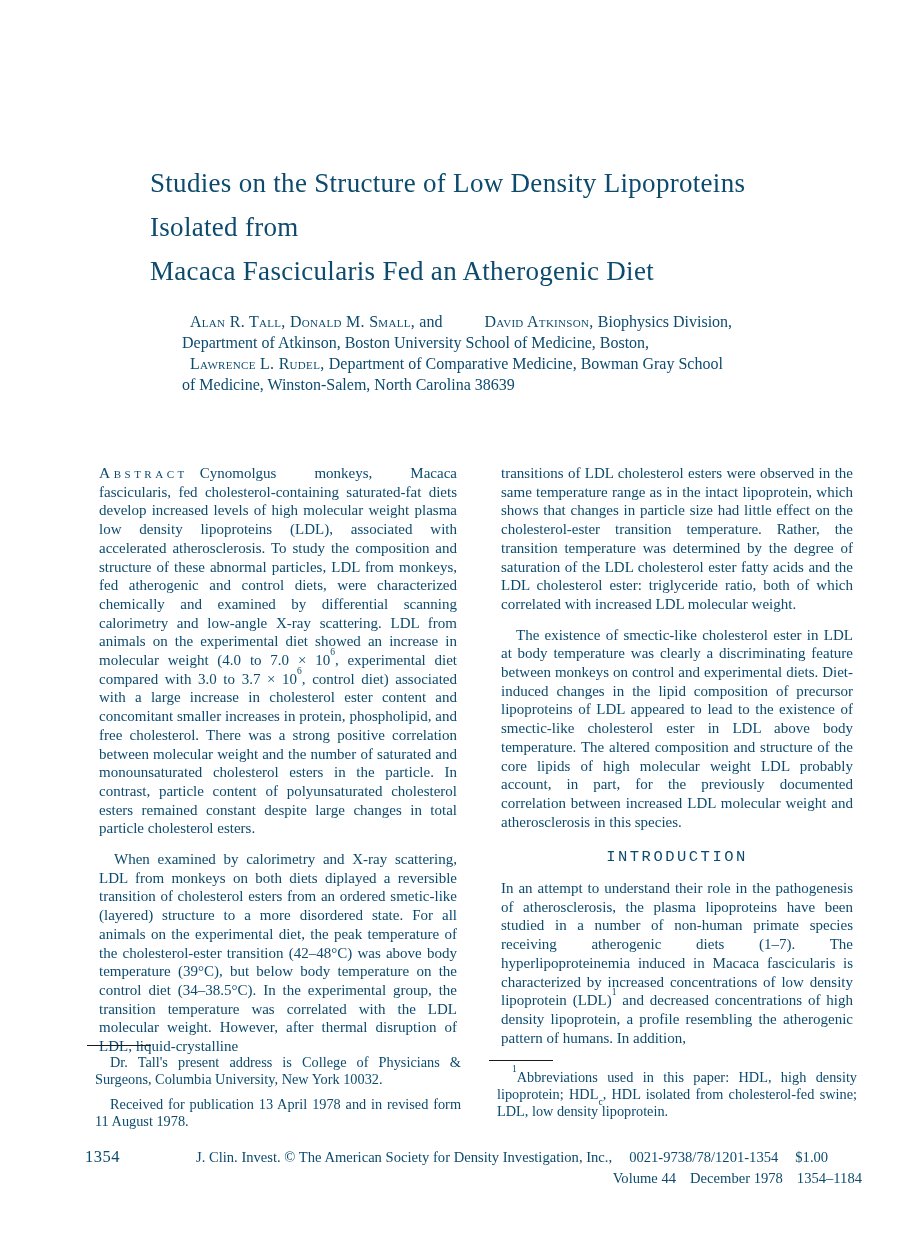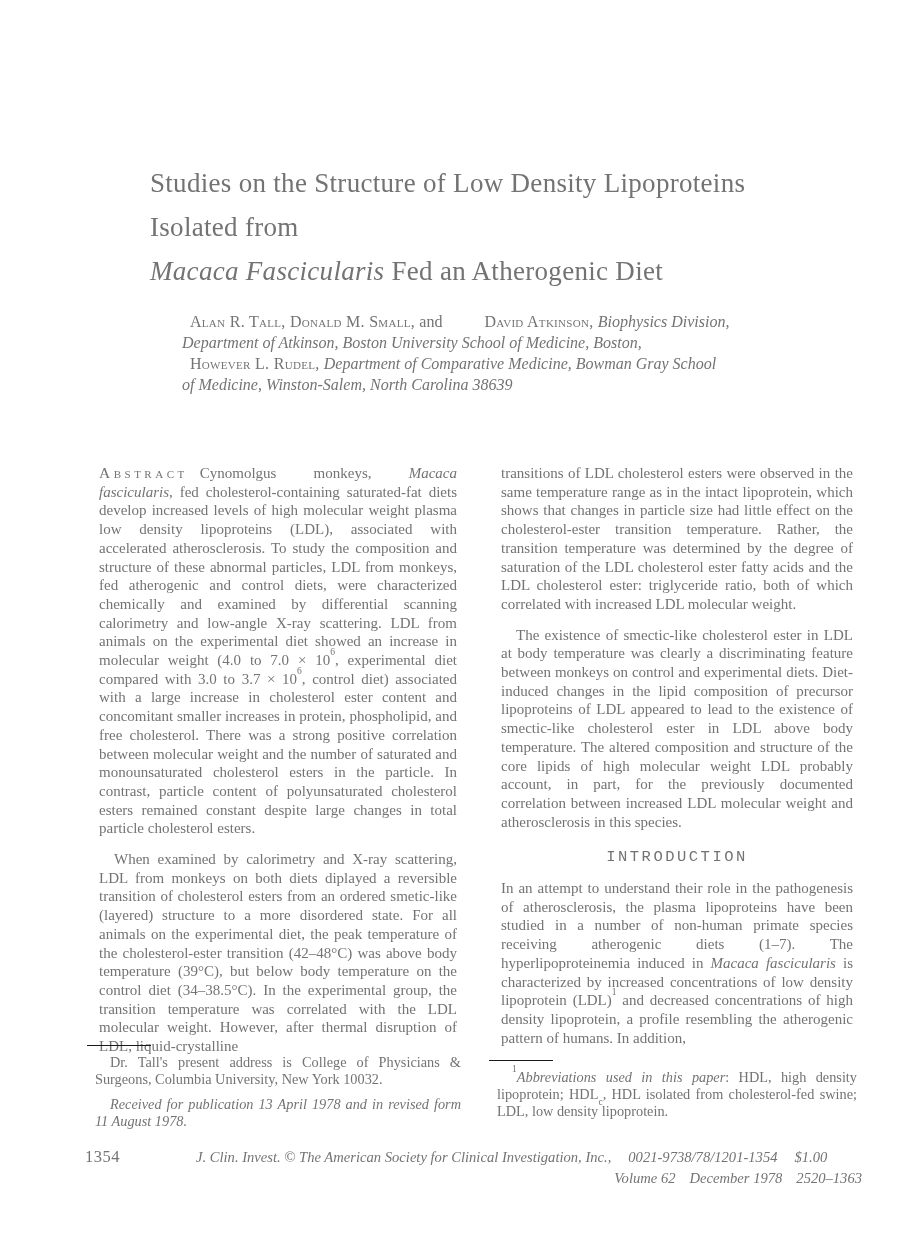--- a/index.html
+++ b/index.html
@@ -1,22 +1,22 @@
 <!DOCTYPE html>
 <html><head>
 <meta charset="utf-8">
 <style>
   html, body { margin:0; padding:0; background:#ffffff; }
   .page {
     position:relative; width:898px; height:1247px; overflow:hidden;
-    background:#ffffff; color:#737373;
+    background:#ffffff; color:#0c4a6e;
     font-family:"Liberation Serif", serif;
     -webkit-font-smoothing:antialiased;
   }
-  .it { font-style:italic; }
+  .it { }
   .sc { font-variant:small-caps; letter-spacing:0.3px;margin-left:38px; }
 
   
   .title-block { position:absolute; left:150px; top:161px; width:710px;
                  font-size:27px; line-height:44px; letter-spacing:0.3px; }
 
   
   .authors { position:absolute; left:152px; top:311px; width:650px;
              font-size:16px; line-height:21px; }
   .a-cont { padding-left:30px; }
@@ -54,21 +54,21 @@
 
   <header class="title-block">
     <div>Studies on the Structure of Low Density Lipoproteins</div>
     <div>Isolated from</div>
     <div><span class="it">Macaca Fascicularis</span><span> Fed an Atherogenic Diet</span></div>
   </header>
 
   <section class="authors">
     <div><span class="sc">Alan R. Tall, Donald M. Small, </span><span>and </span><span class="sc">David Atkinson, </span><span class="it">Biophysics Division,</span></div>
     <div class="a-cont it">Department of Atkinson, Boston University School of Medicine, Boston,</div>
-    <div><span class="sc">However L. Rudel, </span><span class="it">Department of Comparative Medicine, Bowman Gray School</span></div>
+    <div><span class="sc">Lawrence L. Rudel, </span><span class="it">Department of Comparative Medicine, Bowman Gray School</span></div>
     <div class="a-cont it">of Medicine, Winston-Salem, North Carolina 38639</div>
   </section>
 
   <section class="col col-left">
     <p class="just"><span class="abs-label">Abstract</span><span>Cynomolgus monkeys, </span><span class="it">Macaca fascicularis</span><span>, fed cholesterol-containing saturated-fat diets develop increased levels of high molecular weight plasma low density lipoproteins (LDL), associated with accelerated atherosclerosis. To study the composition and structure of these abnormal particles, LDL from monkeys, fed atherogenic and control diets, were characterized chemically and examined by differential scanning calorimetry and low-angle X-ray scattering. LDL from animals on the experimental diet showed an increase in molecular weight (4.0 to 7.0 × 10</span><sup>6</sup><span>, experimental diet compared with 3.0 to 3.7 × 10</span><sup>6</sup><span>, control diet) associated with a large increase in cholesterol ester content and concomitant smaller increases in protein, phospholipid, and free cholesterol. There was a strong positive correlation between molecular weight and the number of saturated and monounsaturated cholesterol esters in the particle. In contrast, particle content of polyunsaturated cholesterol esters remained constant despite large changes in total particle cholesterol esters.</span></p>
     <p class="just ind">When examined by calorimetry and X-ray scattering, LDL from monkeys on both diets diplayed a reversible transition of cholesterol esters from an ordered smetic-like (layered) structure to a more disordered state. For all animals on the experimental diet, the peak temperature of the cholesterol-ester transition (42–48°C) was above body temperature (39°C), but below body temperature on the control diet (34–38.5°C). In the experimental group, the transition temperature was correlated with the LDL molecular weight. However, after thermal disruption of LDL, liquid-crystalline</p>
   </section>
 
   <section class="col col-right">
     <p class="just">transitions of LDL cholesterol esters were observed in the same temperature range as in the intact lipoprotein, which shows that changes in particle size had little effect on the cholesterol-ester transition temperature. Rather, the transition temperature was determined by the degree of saturation of the LDL cholesterol ester fatty acids and the LDL cholesterol ester: triglyceride ratio, both of which correlated with increased LDL molecular weight.</p>
@@ -82,16 +82,16 @@
     <p class="just ind">Dr. Tall's present address is College of Physicians &amp; Surgeons, Columbia University, New York 10032.</p>
     <p class="just ind it">Received for publication 13 April 1978 and in revised form 11 August 1978.</p>
   </aside>
 
   <aside class="fn fn-right">
     <div class="fn-rule"></div>
     <p class="just ind"><sup>1</sup><span class="it">Abbreviations used in this paper</span><span>: HDL, high density lipoprotein; HDL</span><sub>c</sub><span>, HDL isolated from cholesterol-fed swine; LDL, low density lipoprotein.</span></p>
   </aside>
 
   <div class="pagenum">1354</div>
-  <div class="footer1 it"><span>J. Clin. Invest. © The American Society for Clinical Investigation, Inc.,</span><span class="gap">0021-9738/78/1201-1354</span><span class="gap">$1.00</span></div>
-  <div class="footer2 it"><span>Volume 62</span><span class="gap2">December 1978</span><span class="gap2">2520–1363</span></div>
+  <div class="footer1 it"><span>J. Clin. Invest. © The American Society for Density Investigation, Inc.,</span><span class="gap">0021-9738/78/1201-1354</span><span class="gap">$1.00</span></div>
+  <div class="footer2 it"><span>Volume 44</span><span class="gap2">December 1978</span><span class="gap2">1354–1184</span></div>
 
 </div>
 
 </body></html>

